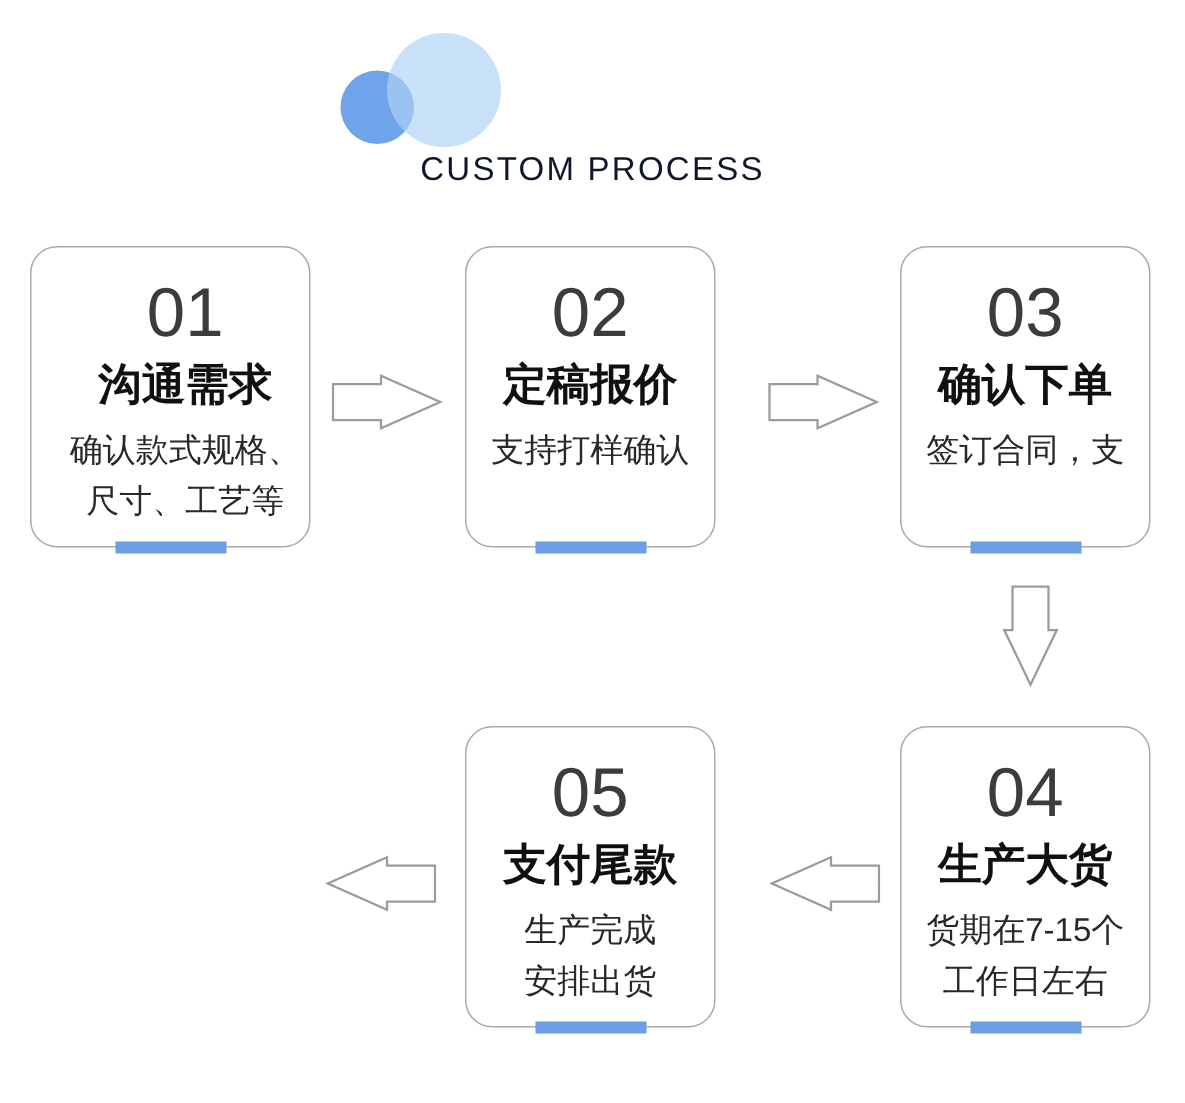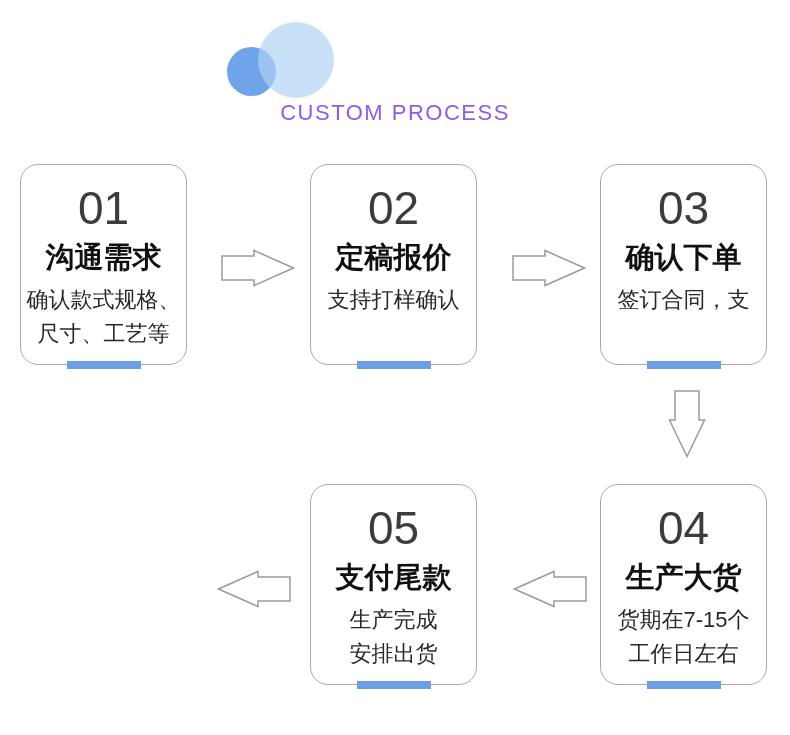--- a/index.html
+++ b/index.html
@@ -10,21 +10,21 @@
   
   .circle { position:absolute; border-radius:50%; }
   .circle-dark  { left:227px; top:47px; width:49px; height:49px; background:#6fa3ea; }
   .circle-light { left:258px; top:22px; width:76px; height:76px; background:rgba(176,210,245,0.69); }
   .main-title {
     position:absolute; left:0; top:22px; width:790px; text-align:center;
     font-size:58px; line-height:72px; font-weight:900; color:#0f0f0f; letter-spacing:3px;
   }
   .sub-title {
     position:absolute; left:0; top:100px; width:790px; text-align:center;
-    font-size:22px; line-height:26px; color:#8b5cf6; letter-spacing:1.5px;
+    font-size:22px; line-height:26px; color:#0f172a; letter-spacing:1.5px;
   }
   
   .card {
     position:absolute; width:165px; height:199px; background:#ffffff;
     border:1px solid #a9a9a9; border-radius:18px; text-align:center;
   }
   .card .num  { margin-top:18px; font-size:46px; line-height:50px; color:#3c3c3c; }
   .card .ttl  { margin-top:7px;  font-size:29px; line-height:34px; font-weight:bold; color:#101010; }
   .card .desc { margin-top:9px;  font-size:22px; line-height:34px; color:#282828; }
   .bar {
@@ -38,21 +38,21 @@
 </style>
 </head>
 <body>
 
 <div class="page">
 
   <div class="circle circle-dark"></div>
   <div class="circle circle-light"></div>
   <div class="sub-title">CUSTOM PROCESS</div>
 
-  <div class="card" style="left:20px; top:164px;">
+  <div class="card" style="left:20px; top:164px;padding-left:20px;">
     <div class="num">01</div>
     <div class="ttl">沟通需求</div>
     <div class="desc">
       <div>确认款式规格、</div>
       <div>尺寸、工艺等</div>
     </div>
     <div class="bar"></div>
   </div>
 
   <div class="card" style="left:310px; top:164px;">

